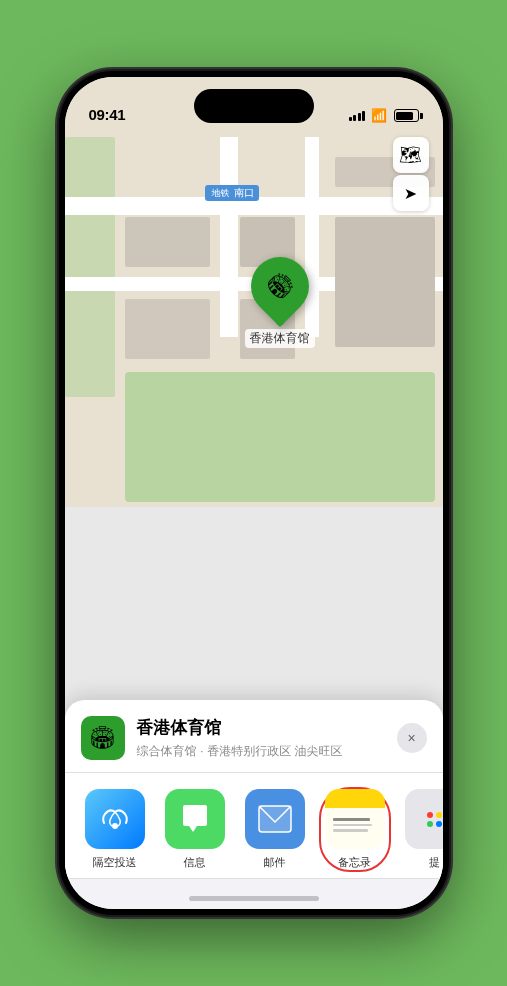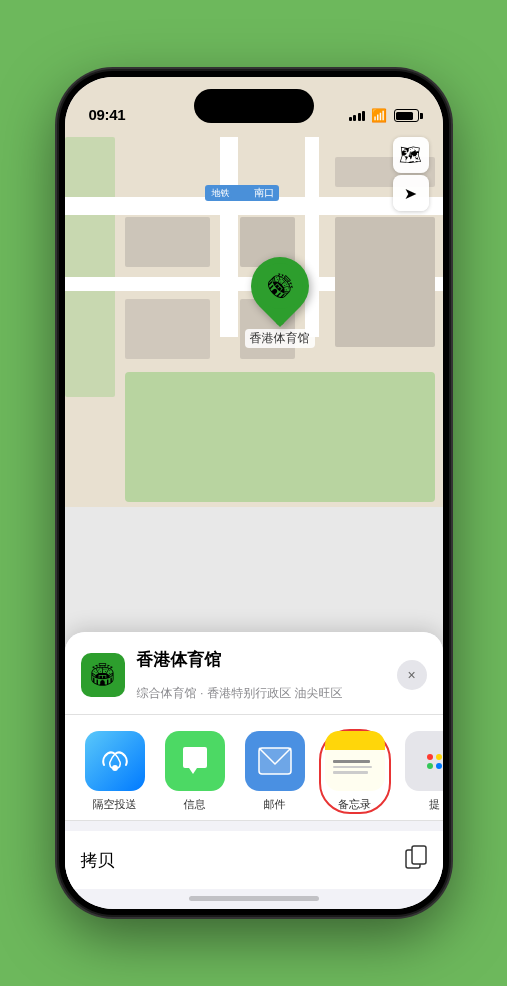--- a/index.html
+++ b/index.html
@@ -330,21 +330,21 @@
 
     .place-name {
       font-size: 17px;
       font-weight: 600;
       color: #000;
     }
 
     .place-subtitle {
       font-size: 12px;
       color: #8a8a8e;
-      margin-top: 14px;
+      margin-top: 4px;
     }
 
     .close-btn {
       width: 30px;
       height: 30px;
       background: #e5e5ea;
       border-radius: 50%;
       display: flex;
       align-items: center;
       justify-content: center;
@@ -512,21 +512,21 @@
       <div class="building-block block1"></div>
       <div class="building-block block2"></div>
       <div class="building-block block3"></div>
       <div class="building-block block4"></div>
       <div class="building-block block5"></div>
       <div class="building-block block6"></div>
 
       <div class="park-area"></div>
 
       <div class="subway-label">
-        <span style="font-size:9px; background:#4a90d9; color:#fff; padding:0 2px; border-radius:2px; margin-right:20px;">地铁</span>
+        <span style="font-size:9px; background:#4a90d9; color:#fff; padding:0 2px; border-radius:2px; margin-right:0;">地铁</span>
         <span>南口</span>
       </div>
 
       <div class="location-pin">
         <div class="pin-circle">
           <div class="pin-inner">
             <span class="stadium-icon">🏟</span>
           </div>
         </div>
         <div class="pin-dot"></div>
@@ -608,29 +608,20 @@
                 <div class="dot-circle blue"></div>
               </div>
             </div>
           </div>
           <span class="app-label">提</span>
         </div>
       </div>
 
       <div class="action-list">
 
-        <div class="action-item">
-          <span class="action-label">拷贝</span>
-          <span class="action-icon">
-            <svg width="22" height="24" viewBox="0 0 22 24" fill="none">
-              <rect x="1" y="5" width="14" height="18" rx="2" stroke="#333" stroke-width="1.5" fill="none"></rect>
-              <rect x="7" y="1" width="14" height="18" rx="2" stroke="#333" stroke-width="1.5" fill="white"></rect>
-            </svg>
-          </span>
-        </div>
 
 
 
 
       </div>
 
     </div>
 
     <div class="home-indicator"></div>
 

